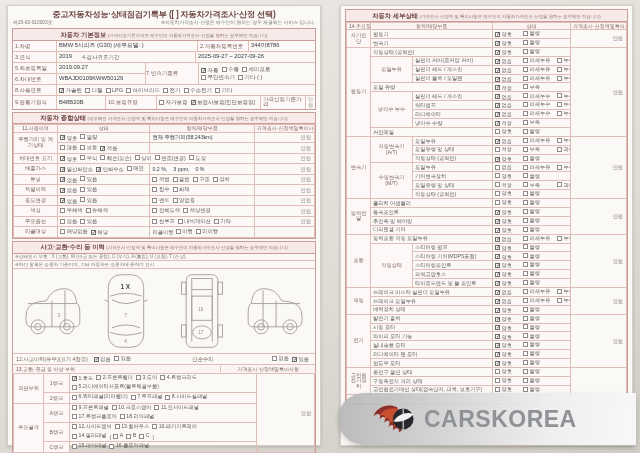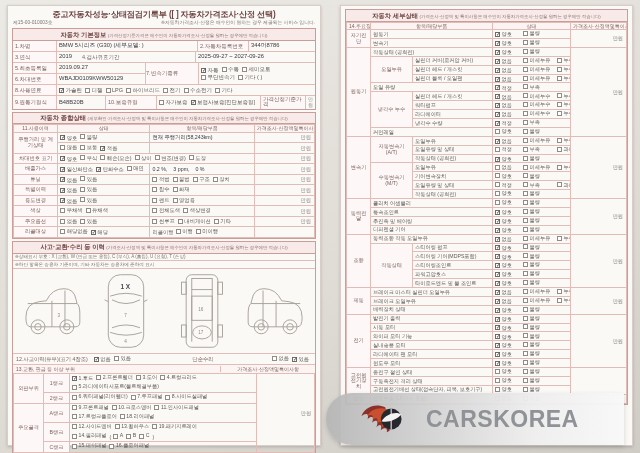--- a/index.html
+++ b/index.html
@@ -59,23 +59,23 @@
   .dt td{height:7.9px;font-size:5.2px;}
   .dt col.c1{width:24px}.dt col.c2{width:42px}.dt col.c3{width:80px}.dt col.c5{width:56px}
   .dt .grp,.dt .sub{background:#fdf8f7;color:#7c625e;text-align:center;white-space:normal;line-height:1.05;}
   .dt .item{color:#5d5955;}
   .dt .st .cb{margin-right:0;}
   .dt .st .o0{display:inline-block;width:28px;}
   .dt .st .o1{display:inline-block;width:34px;}
   .dt .st .o2{display:inline-block;width:24px;}
   .dt .price{vertical-align:middle;}
   
-  .wm{position:absolute;right:16px;bottom:8px;width:298px;height:52px;border-radius:28px 0 0 28px;
+  .wm{position:absolute;right:4px;bottom:8px;width:298px;height:52px;border-radius:28px 0 0 28px;
      background:linear-gradient(90deg,rgba(182,182,182,.93),rgba(238,238,238,.96) 70%,rgba(248,248,248,.97));
-     display:flex;align-items:center;gap:20px;padding-left:34px;box-sizing:border-box;
+     display:flex;align-items:center;gap:6px;padding-left:34px;box-sizing:border-box;
      box-shadow:0 2px 5px rgba(0,0,0,.15);text-align:right;}
   .wm .brand{font-size:23px;font-weight:bold;color:#8f9296;letter-spacing:.5px;}
   svg text{font-family:"Liberation Sans",sans-serif;}
 </style>
 </head>
 <body>
 
 <div class="photo">
   <div class="pages">
 

